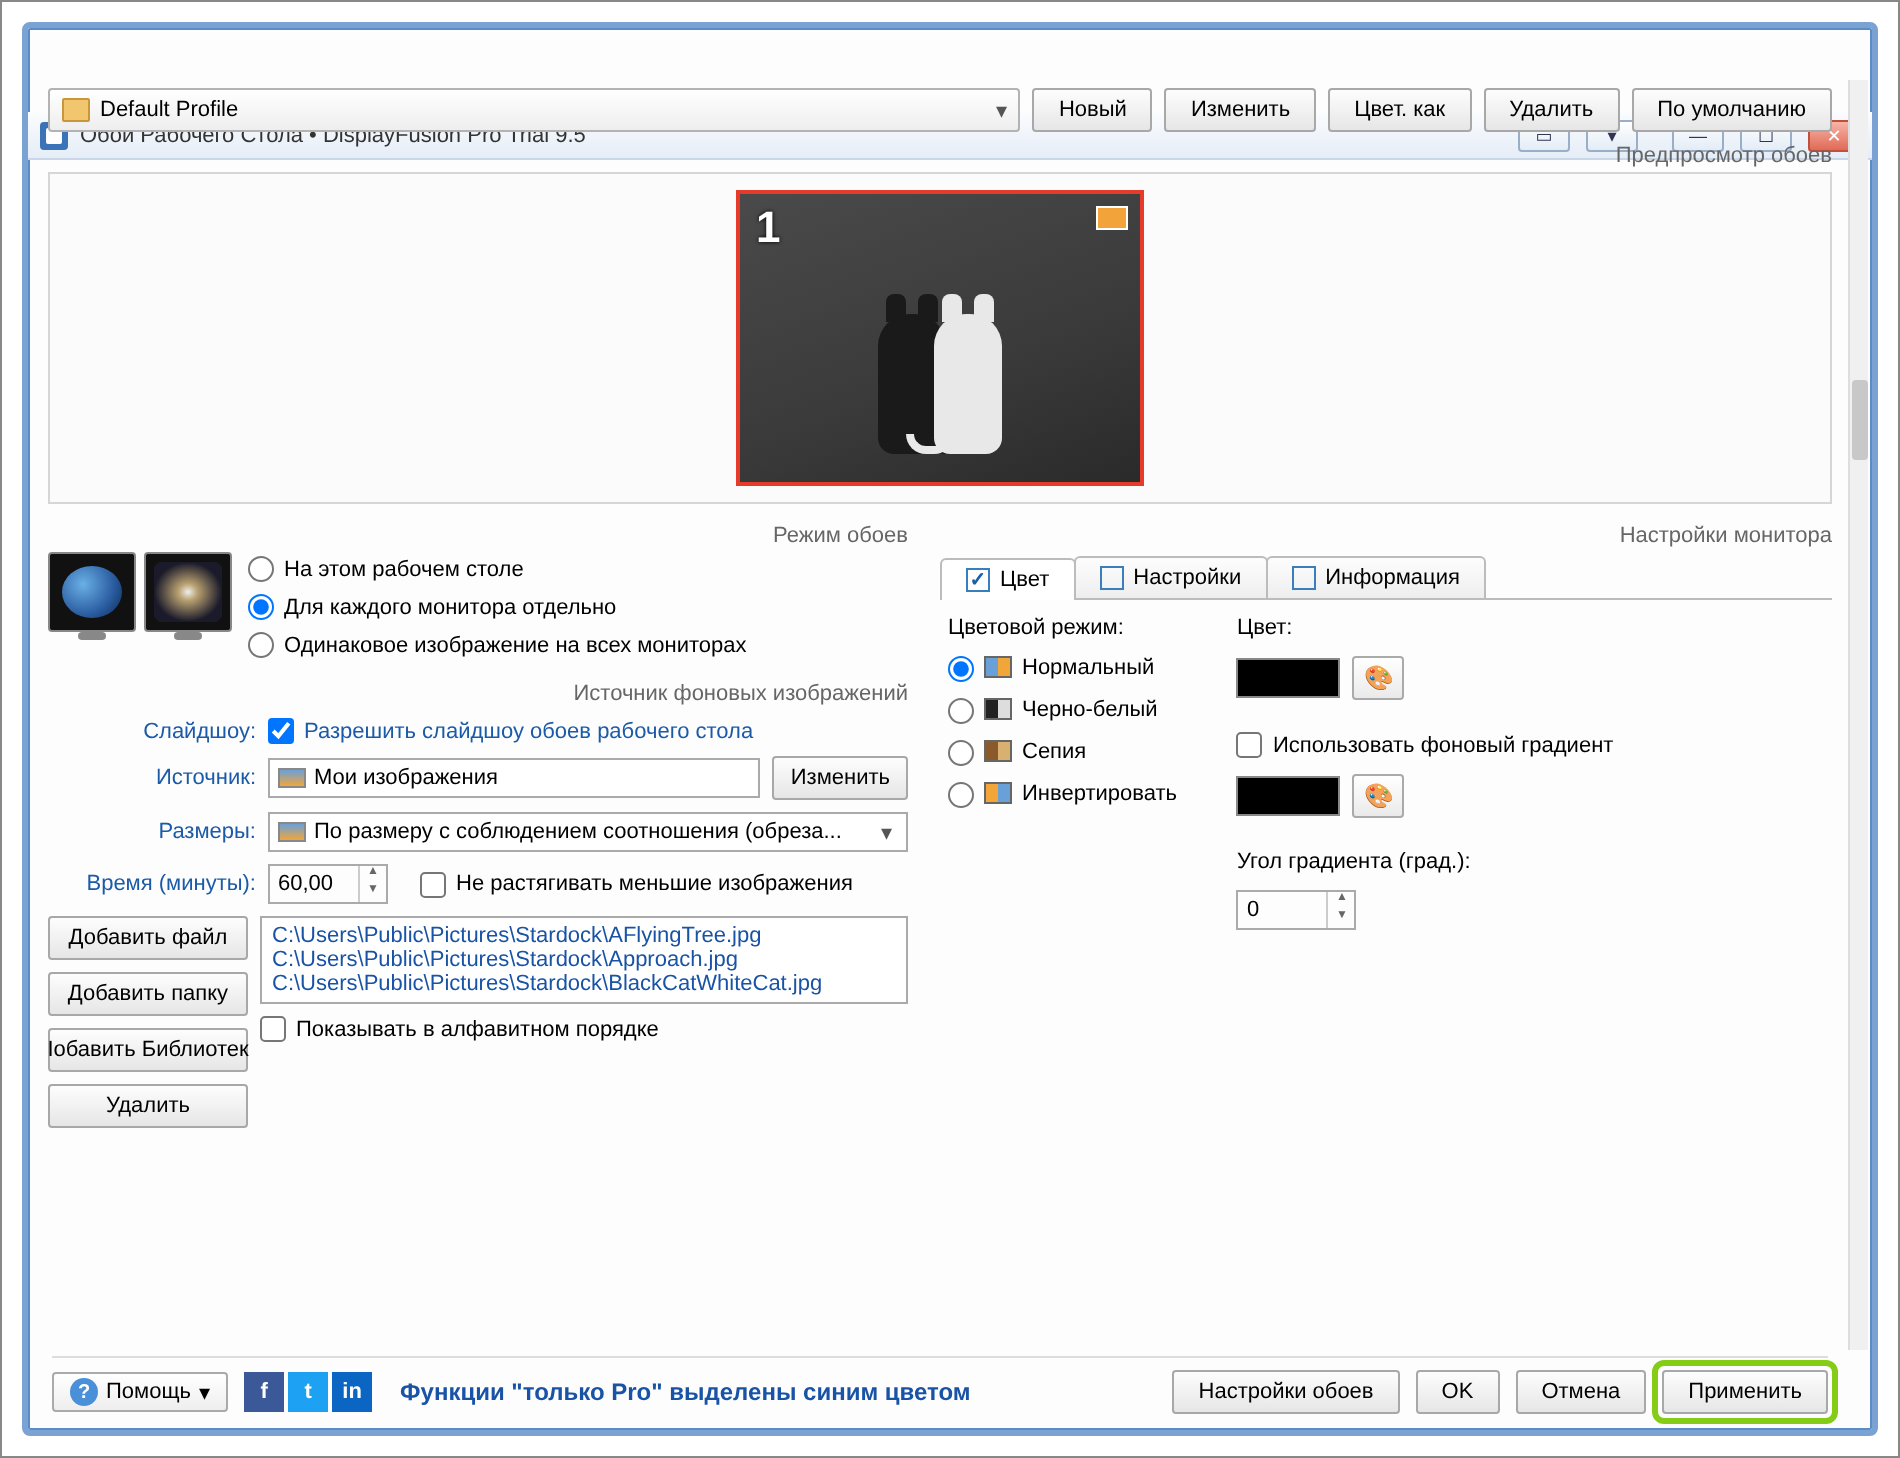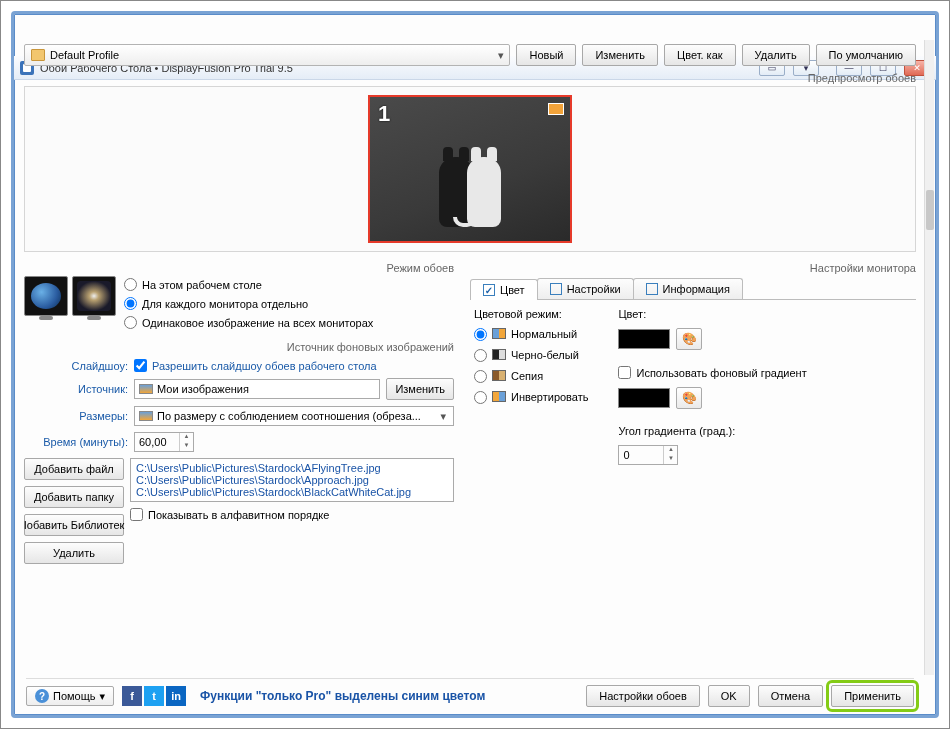--- a/index.html
+++ b/index.html
@@ -200,20 +200,24 @@
           </div>
           <div class="form-row">
             <div class="lbl">Время (минуты):</div>
             <div class="spin">
                 <span>60,00</span>
                 <div class="arrows">
                   <div>▲</div>
                   <div>▼</div>
                 </div>
               </div>
+            <label class="check-item" style="margin-left:10px">
+                <input type="checkbox" style="">
+                <span>Не растягивать меньшие изображения</span>
+              </label>
           </div>
           <div class="form-row" style="align-items:flex-start">
             <div class="side-btns">
               <button class="btn small">Добавить файл</button>
               <button class="btn small">Добавить папку</button>
               <button class="btn small">Іобавить Библиотек</button>
               <button class="btn small">Удалить</button>
             </div>
             <div style="flex:1;display:flex;flex-direction:column;gap:6px">
               <div class="filelist">

